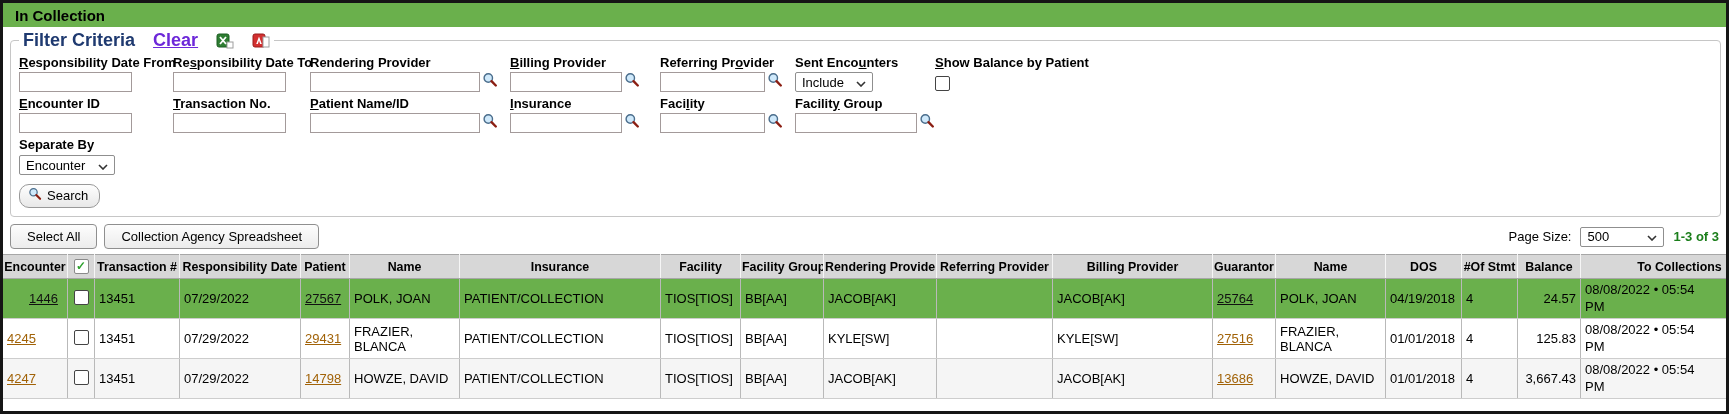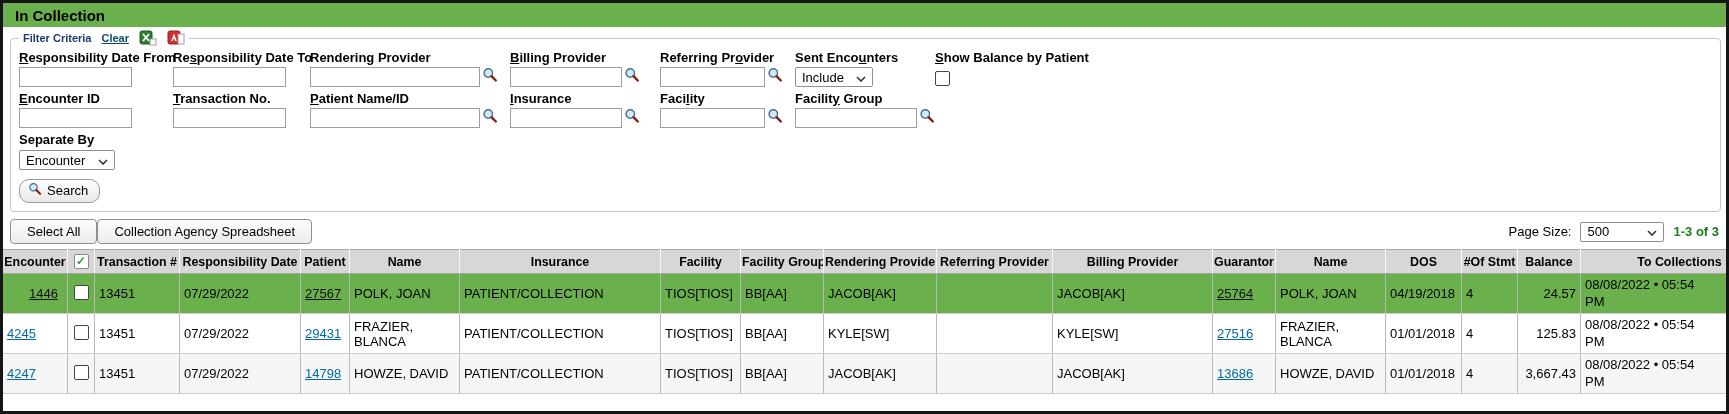--- a/index.html
+++ b/index.html
@@ -5,56 +5,56 @@
   html,body{margin:0;padding:0;background:#fff;}
   body{width:1729px;height:414px;font-family:"Liberation Sans",sans-serif;color:#000;}
   .page{box-sizing:border-box;width:1729px;height:414px;border:3px solid #151515;background:#fff;overflow:hidden;}
 
   
   .title-bar{height:24px;background:#6ab04c;display:flex;align-items:center;padding:0 12px;}
   .title-bar .title{font-size:15px;font-weight:bold;}
 
   
   fieldset.filter{margin:3px 5px 0 7px;border:1px solid #c6c6c6;border-radius:4px;padding:0 8px 8px 8px;min-height:168px;box-sizing:border-box;}
-  fieldset.filter legend{display:flex;align-items:center;gap:10px;padding:0 4px;font-size:11px;}
+  fieldset.filter legend{display:flex;align-items:center;gap:18px;padding:0 4px;font-size:18px;}
   .legend-title{font-weight:bold;color:#1f3a70;}
-  .clear-link{font-weight:bold;color:#0c4a6e;text-decoration:underline;cursor:pointer;}
+  .clear-link{font-weight:bold;color:#6d28d9;text-decoration:underline;cursor:pointer;}
   .icon-btn{display:inline-flex;align-items:center;cursor:pointer;}
 
   .frow{display:flex;align-items:flex-start;margin-top:4px;}
   .fcell{display:flex;flex-direction:column;}
   .c1{width:154px;} .c2{width:137px;} .c3{width:200px;} .c4{width:150px;} .c5{width:135px;} .c6{width:140px;} .c7{width:auto;}
   .flabel{font-size:13px;font-weight:bold;margin-bottom:2px;white-space:nowrap;}
   .u{text-decoration:underline;}
   .fin{height:18px;border:1px solid #a39a9a;box-sizing:content-box;font-size:13px;padding:0 3px;outline:none;background:#fff;}
   .w105{width:105px;} .w168{width:162px;} .w110{width:104px;} .w103{width:97px;} .w120{width:114px;}
   .lookup-wrap{display:flex;align-items:center;gap:2px;}
 
   .fselect{display:inline-flex;align-items:center;justify-content:space-between;gap:8px;border:1px solid #8f8f8f;border-radius:2px;background:#fff;height:20px;padding:0 6px;font-size:13px;cursor:pointer;box-sizing:border-box;}
   .sel-include{width:78px;} .sel-separate{width:96px;margin-top:1px;} .sel-pagesize{width:84px;}
 
   .checkbox{display:inline-block;width:13px;height:13px;background:#fff;border:1.5px solid #444;border-radius:2px;}
   .sb-box{margin-top:4px;}
 
   .search-btn{margin-top:9px;display:inline-flex;align-items:center;gap:5px;border:1px solid #999;border-radius:10px;background:linear-gradient(#fefefe,#e8e8e8);padding:2px 11px 3px 8px;font-size:13px;cursor:pointer;width:fit-content;}
 
   
-  .actions{display:flex;align-items:center;margin:7px 5px 5px 7px;font-size:13px;}
+  .actions{display:flex;align-items:center;margin:7px 5px 5px 7px;gap:7px;font-size:13px;}
   .btn{border:1px solid #8f8f8f;border-radius:4px;background:linear-gradient(#fdfdfd,#ececec);padding:4px 16px;font-size:13px;cursor:pointer;}
   .right-group{margin-left:auto;display:flex;align-items:center;gap:9px;padding-right:2px;}
   .range-text{color:#1b7e1b;font-weight:bold;white-space:nowrap;}
 
   
   table.grid{width:1723px;border-collapse:collapse;table-layout:fixed;font-size:13px;margin:0;}
   table.grid th{background:#d7d7d7;border-top:1px solid #a7a7a7;border-bottom:1px solid #a7a7a7;border-right:1px solid #f6f6f6;font-weight:bold;font-size:12.4px;text-align:center;padding:4px 1px;white-space:nowrap;overflow:hidden;}
   table.grid td{border-right:1px solid #b9b9b9;border-bottom:1px solid #cdcdcd;padding:2px 4px;vertical-align:middle;overflow:hidden;}
   table.grid tr.body-row{height:40px;}
   tr.row-selected td{background:#6ab04c;}
   tr.row-alt td{background:#f5f5f5;}
-  .lnk{text-decoration:underline;color:#0369a1;cursor:pointer;}
+  .lnk{text-decoration:underline;color:#a16207;cursor:pointer;}
   tr.row-selected .lnk{color:#111;}
   .wrapcell{white-space:pre-line;line-height:1.25;}
   .cb-checked{display:inline-block;width:13px;height:13px;background:#fff;border:1px solid #8a8a8a;border-radius:2px;color:#2ea12e;font-size:12px;line-height:12px;font-weight:bold;text-align:center;}
 </style>
 </head>
 <body>
 
 <div class="page">
 
   <div class="title-bar">

